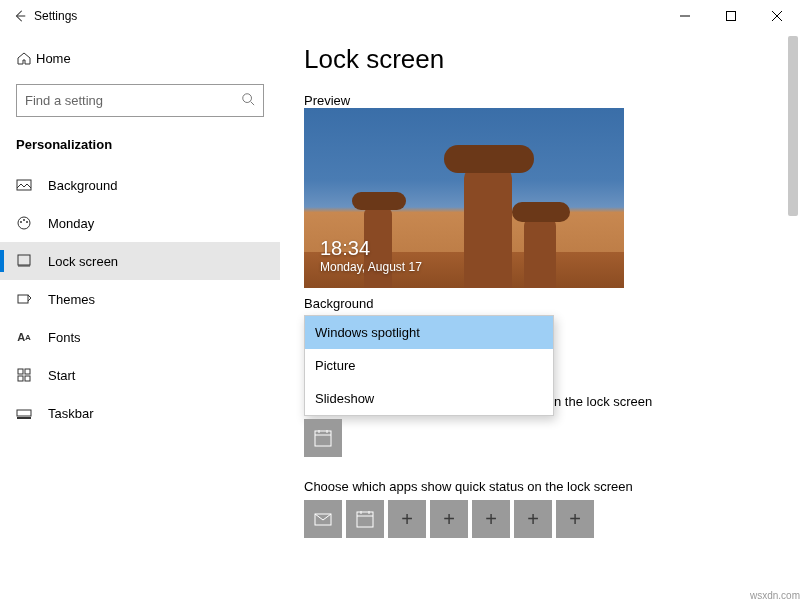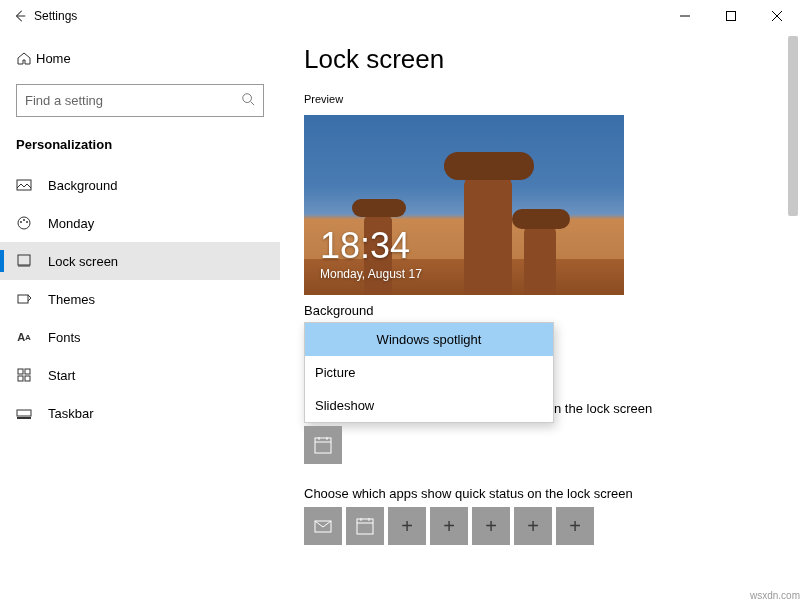--- a/index.html
+++ b/index.html
@@ -48,48 +48,48 @@
     padding: 11px 16px; font-size:13px; position:relative;
   }
   .nav-item.active { background:#e6e6e6; }
   .nav-item.active::before {
     content:""; position:absolute; left:0; top:8px; bottom:8px; width:4px; background:#0078d7;
   }
   .nav-icon { width:16px; height:16px; display:flex; align-items:center; justify-content:center; color:#333; }
   
   .content { flex:1; padding: 12px 0 0 24px; position:relative; overflow:hidden; }
   .h1 { font-size: 26px; font-weight: 400; margin-bottom: 18px; }
-  .h2 { font-size: 11px; font-weight: 400; margin-bottom: 10px; }
+  .h2 { font-size: 13px; font-weight: 400; }
   .label { font-size:13px; margin: 8px 0 4px 0; }
   .preview {
     width: 320px; height: 180px; position:relative; overflow:hidden;
     background: linear-gradient(to bottom, #3a6ea8 0%, #4a7cb3 40%, #6a92c0 55%, #c88850 58%, #b57540 100%);
   }
   
   .rock {
     position:absolute; background:#8a4a24;
   }
   .rock1 { left:60px; bottom:0; width:28px; height:80px; border-radius:6px 6px 0 0; }
   .rock2 { left:48px; bottom:78px; width:54px; height:18px; border-radius:10px; background:#6b3818;}
   .rock3 { left:160px; bottom:0; width:48px; height:120px; border-radius:10px 10px 0 0; }
   .rock4 { left:140px; bottom:115px; width:90px; height:28px; border-radius:14px; background:#6b3818;}
   .rock5 { left:220px; bottom:0; width:32px; height:70px; border-radius:8px 8px 0 0; }
   .rock6 { left:208px; bottom:66px; width:58px; height:20px; border-radius:10px; background:#6b3818;}
   .ground { position:absolute; left:0; right:0; bottom:0; height:36px; background:linear-gradient(#a35e2e,#8b4c22); }
   .time-wrap { position:absolute; left:16px; bottom:14px; color:#fff; text-shadow:0 1px 3px rgba(0,0,0,0.4);}
-  .time { font-size:36px; font-weight:300; }
+  .time { font-size:20px; font-weight:300; }
   .date { font-size:12px; }
   
   .dropdown {
     width: 250px; border:1px solid #ccc; background:#fff;
     box-shadow: 2px 4px 10px rgba(0,0,0,0.2);
     margin-top:2px;
   }
   .dropdown .opt { padding: 9px 10px; font-size:13px; }
-  .dropdown .opt.sel { background:#9ecff5;text-align:center; }
+  .dropdown .opt.sel { background:#9ecff5; }
   
   .status-text { font-size:13px; margin-top: 14px;}
   .tile-row { display:flex; gap:4px; margin-top:6px; }
   .tile {
     width:38px; height:38px; background:#9a9a9a; color:#fff;
     display:flex; align-items:center; justify-content:center; font-size:20px;
   }
   .tile.plus { color:#3a3a3a; }
   .scrollbar {
     position:absolute; right:2px; top:4px; width:10px; height:180px;

